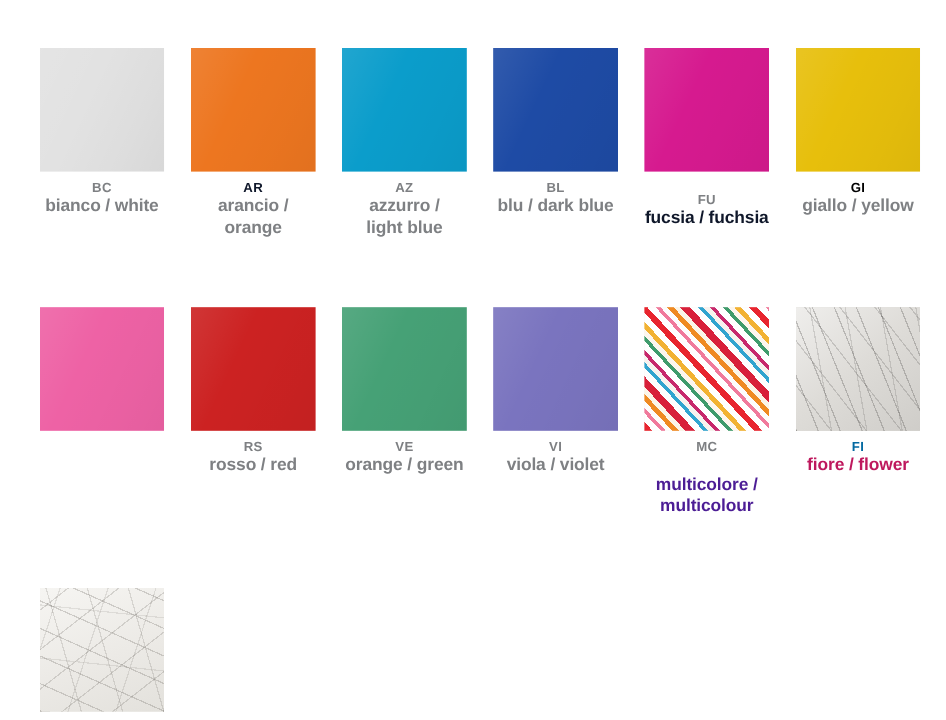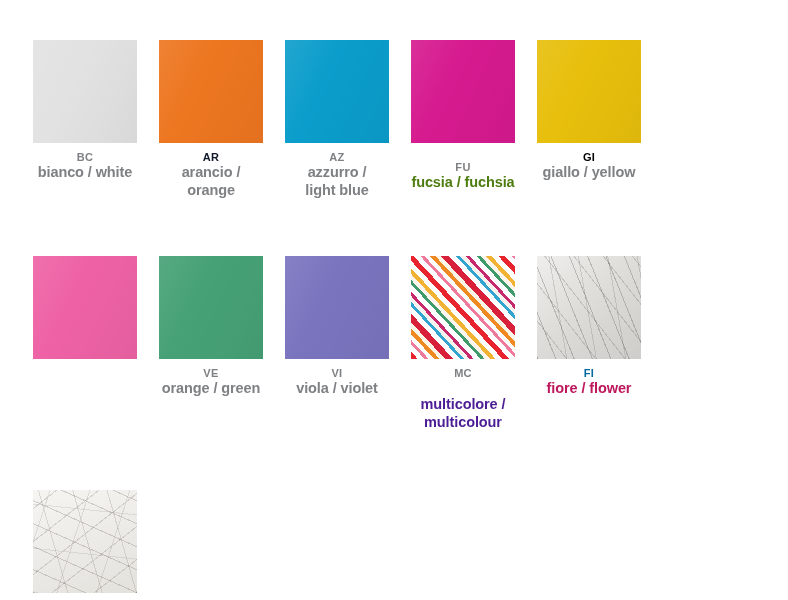--- a/index.html
+++ b/index.html
@@ -152,44 +152,62 @@
       <div class="swatch-chip tex-plain" style="background-color: rgb(11, 157, 203);">
           <span class="sheen"></span>
         </div>
       <div class="swatch-labels">
         <span class="swatch-code" style="color: rgb(126, 128, 131);">AZ</span>
         <span class="swatch-desc" style="color: rgb(126, 128, 131);">azzurro /
 light blue</span>
       </div>
     </div>
     <div class="swatch-cell">
+      <div class="swatch-chip tex-plain" style="background-color: rgb(30, 75, 165);">
+          <span class="sheen"></span>
+        </div>
+      <div class="swatch-labels">
+        <span class="swatch-code" style="color: rgb(126, 128, 131);">BL</span>
+        <span class="swatch-desc" style="color: rgb(126, 128, 131);">blu / dark blue</span>
+      </div>
+    </div>
+    <div class="swatch-cell">
       <div class="swatch-chip tex-plain" style="background-color: rgb(214, 26, 143);">
           <span class="sheen"></span>
         </div>
       <div class="swatch-labels">
         <span class="swatch-code" style="color: rgb(126, 128, 131); margin-top: 10px;">FU</span>
-        <span class="swatch-desc" style="color: #4d7c0f;">fucsia / fuchsia</span>
+        <span class="swatch-desc" style="color: #0f172a;">fucsia / fuchsia</span>
       </div>
     </div>
     <div class="swatch-cell">
       <div class="swatch-chip tex-plain" style="background-color: rgb(231, 191, 12);">
           <span class="sheen"></span>
         </div>
       <div class="swatch-labels">
         <span class="swatch-code" style="color: #000000;">GI</span>
         <span class="swatch-desc" style="color: rgb(126, 128, 131);">giallo / yellow</span>
       </div>
     </div>
   </div>
 
   <div class="swatch-row" id="row-2">
     <div class="swatch-cell">
       <div class="swatch-chip tex-plain" style="background-color: rgb(238, 98, 165);">
           <span class="sheen"></span>
         </div>
+    </div>
+    <div class="swatch-cell">
+      <div class="swatch-chip tex-plain" style="background-color: rgb(204, 34, 34);">
+          <span class="sheen"></span>
+        </div>
+      <div class="swatch-labels">
+        <span class="swatch-code" style="color: rgb(126, 128, 131);">RS</span>
+        <span class="swatch-desc" style="color: rgb(126, 128, 131);">rosso / red</span>
+      </div>
     </div>
     <div class="swatch-cell">
       <div class="swatch-chip tex-plain" style="background-color: rgb(70, 161, 118);">
           <span class="sheen"></span>
         </div>
       <div class="swatch-labels">
         <span class="swatch-code" style="color: rgb(126, 128, 131);">VE</span>
         <span class="swatch-desc" style="color: rgb(126, 128, 131);">orange / green</span>
       </div>
     </div>

